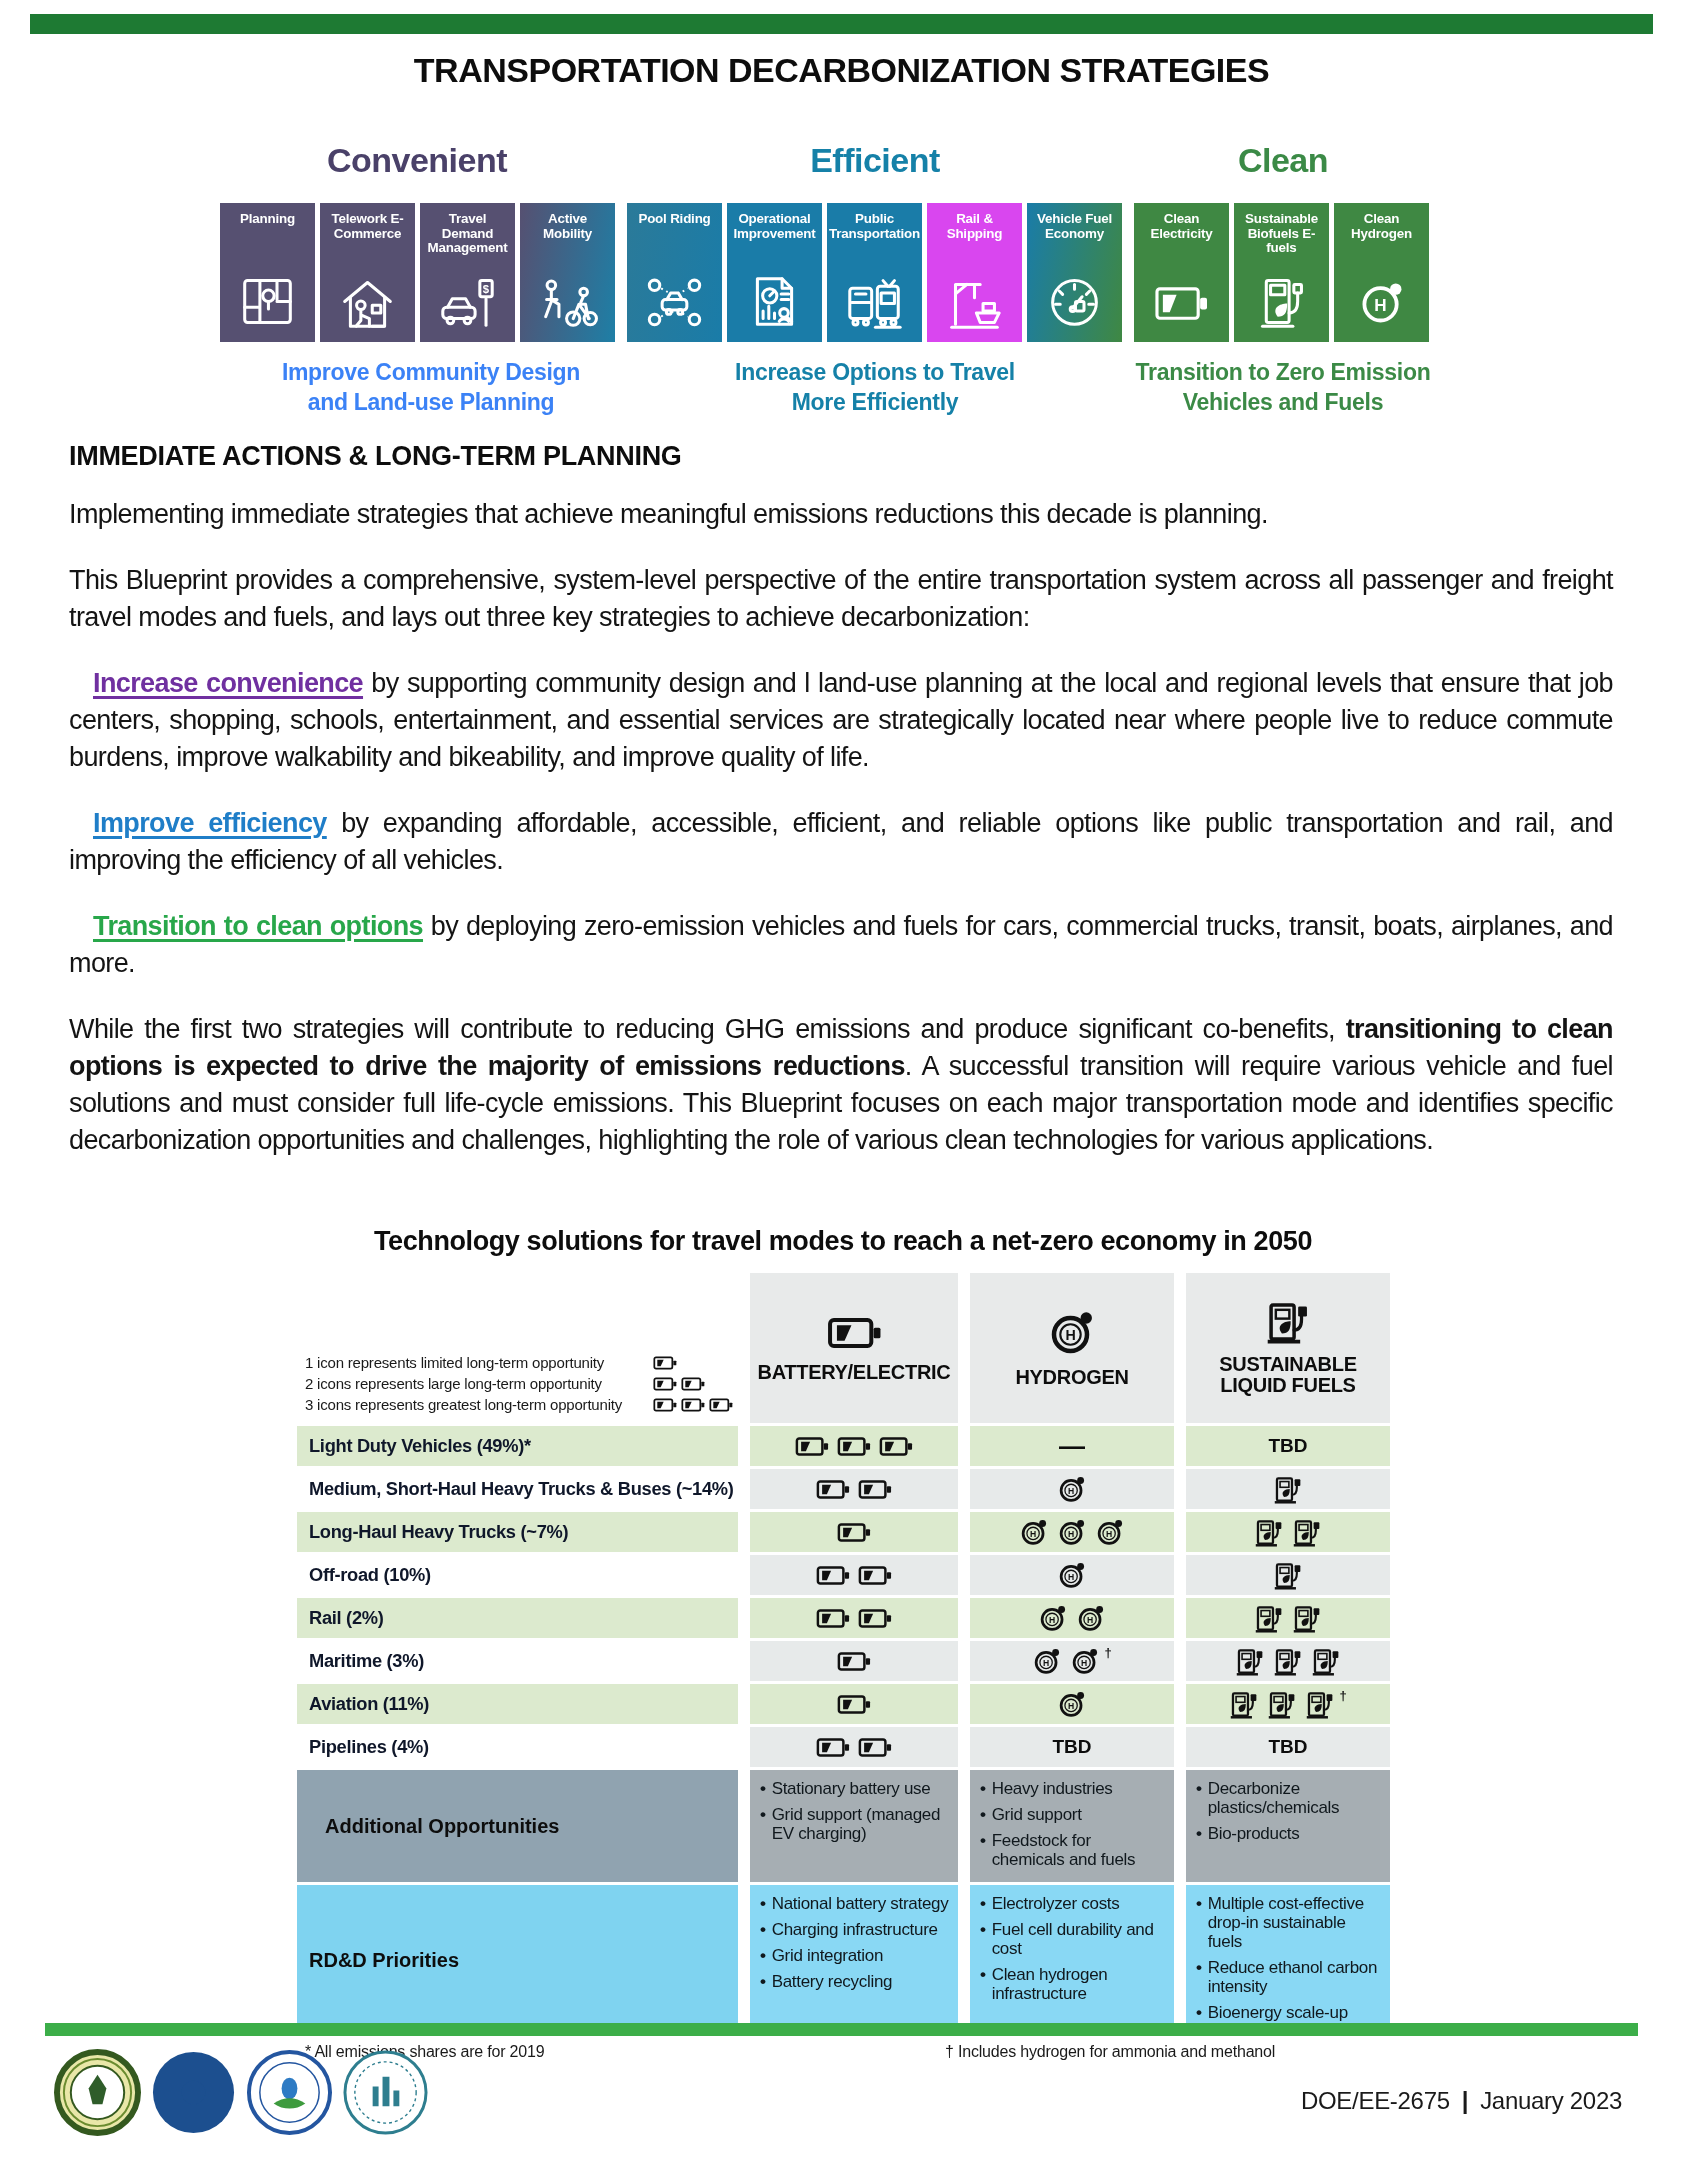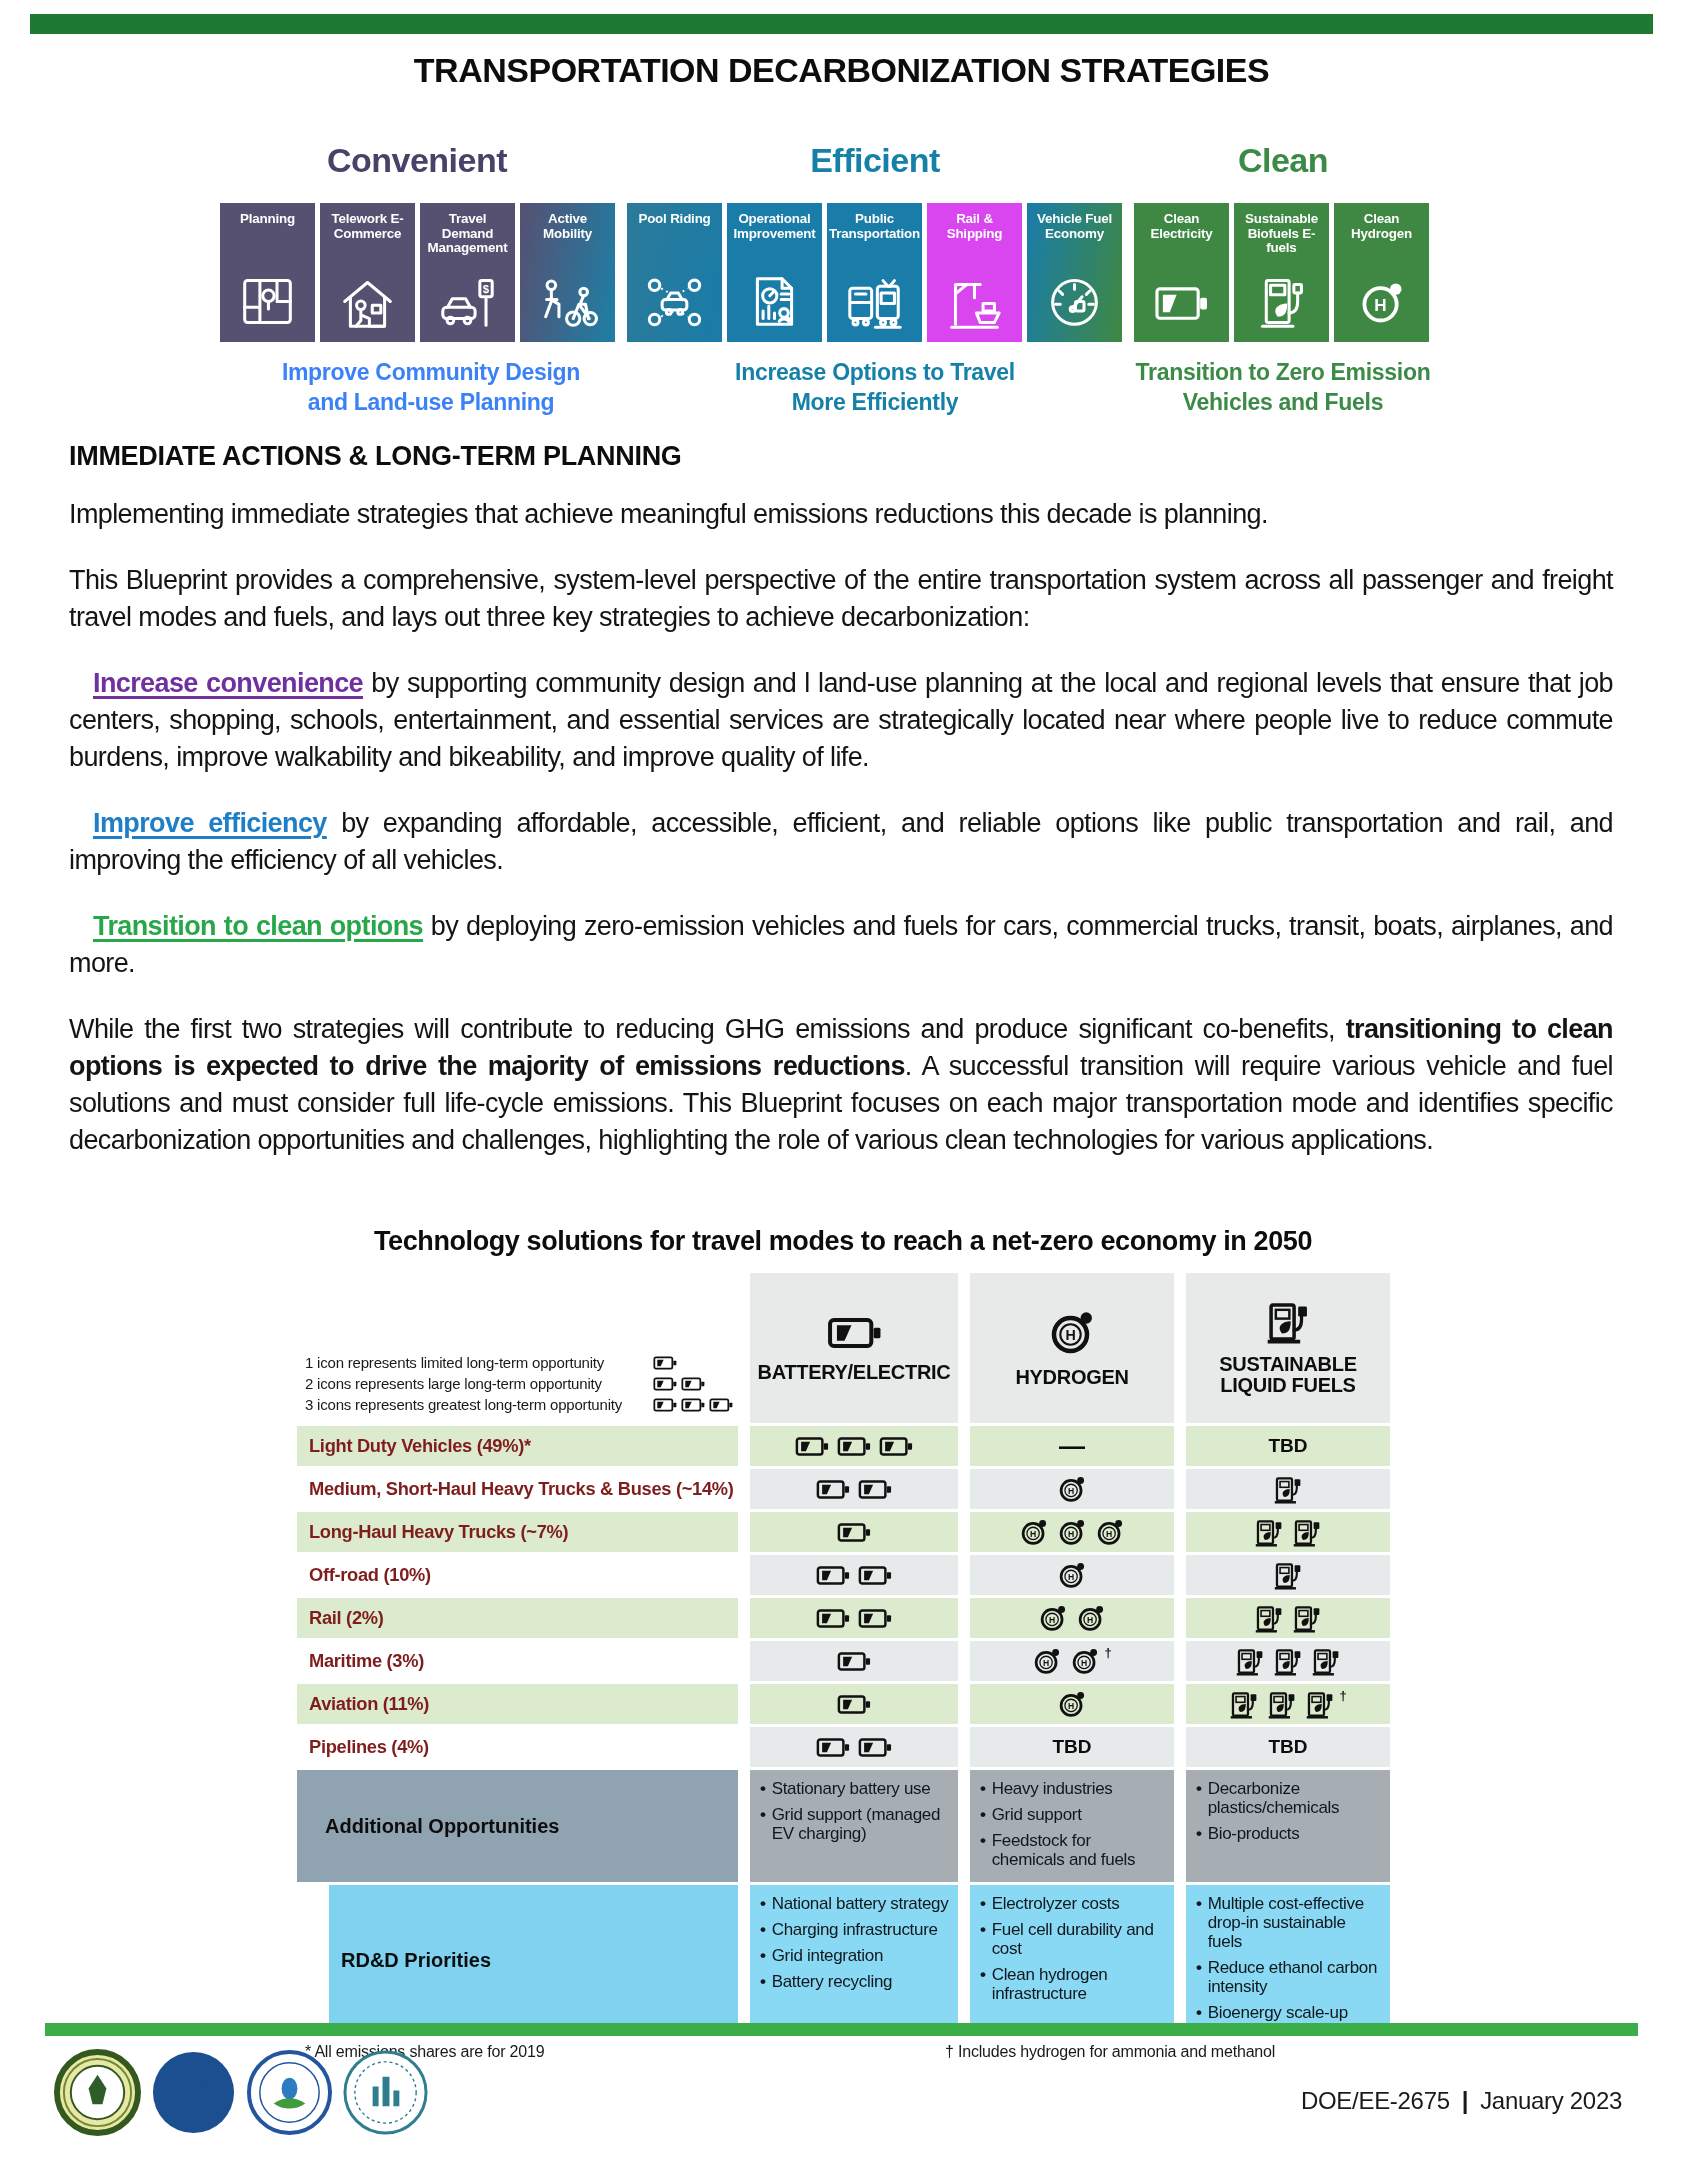--- a/index.html
+++ b/index.html
@@ -39,31 +39,31 @@
   .tech-table{position:absolute;top:1226px;left:297px;width:1092px;}
   .tech-title{text-align:center;font-size:27px;font-weight:bold;letter-spacing:-0.4px;margin-bottom:16px;color:#0d0d0d;}
   .grid{display:grid;grid-template-columns:441px 208px 204px 204px;column-gap:12px;row-gap:3px;}
   .tcell{display:flex;align-items:center;box-sizing:border-box;}
   .hd-legend{flex-direction:column;align-items:flex-start;justify-content:flex-end;padding:0 0 10px 8px;height:150px;}
   .legend-row{display:flex;align-items:center;margin-top:4px;font-size:15px;letter-spacing:-0.2px;color:#1a1a1a;}
   .legend-row .ltxt{width:348px;}
   .legend-icons{display:flex;gap:4px;}
   .colhead{flex-direction:column;justify-content:center;gap:10px;text-align:center;
            font-weight:bold;font-size:20px;line-height:21px;letter-spacing:-0.3px;height:150px;background:#E8EAEA;color:#0d0d0d;}
-  .tlabel{padding-left:12px;font-weight:bold;font-size:18.3px;letter-spacing:-0.3px;height:40px;color:#7f1d1d;}
+  .tlabel{padding-left:12px;font-weight:bold;font-size:18.3px;letter-spacing:-0.3px;height:40px;color:#0f172a;}
   .ticons{justify-content:center;gap:8px;height:40px;}
   .ttext{justify-content:center;font-weight:bold;font-size:19px;height:40px;color:#0d0d0d;}
   .ttext.dash{font-size:26px;}
   .cell-sup{font-size:13px;font-weight:bold;align-self:flex-start;margin-left:-4px;margin-top:4px;}
   .bg-green{background:#DCEACE;}
   .bg-gray{background:#E7EAEA;}
   .bg-white{background:#fff;}
   .opp-label{background:#90A3B0;font-size:20px;font-weight:bold;padding-left:28px;min-height:91px;color:#0d0d0d;}
   .opp-cell{background:#A6AEB3;}
-  .rdd-label{background:#7FD3F0;font-size:20px;font-weight:bold;padding-left:12px;min-height:103px;color:#0d0d0d;margin-left:32px;}
+  .rdd-label{background:#7FD3F0;font-size:20px;font-weight:bold;padding-left:12px;min-height:103px;color:#0d0d0d;}
   .rdd-cell{background:#89D8F4;}
   .bullets{display:block;padding:9px 8px 6px 10px;}
   .bullet-item{display:flex;gap:6px;font-size:17px;line-height:19px;letter-spacing:-0.3px;margin-bottom:7px;color:#10181d;}
   .bullet-item .dot{font-weight:bold;}
   .footnotes{position:relative;height:30px;margin-top:8px;font-size:16px;letter-spacing:-0.2px;color:#1a1a1a;}
   .fn-left{position:absolute;left:8px;top:0;}
   .fn-right{position:absolute;left:648px;top:0;}
 
   
   .seals{position:absolute;left:54px;top:2049px;display:flex;gap:9px;}

